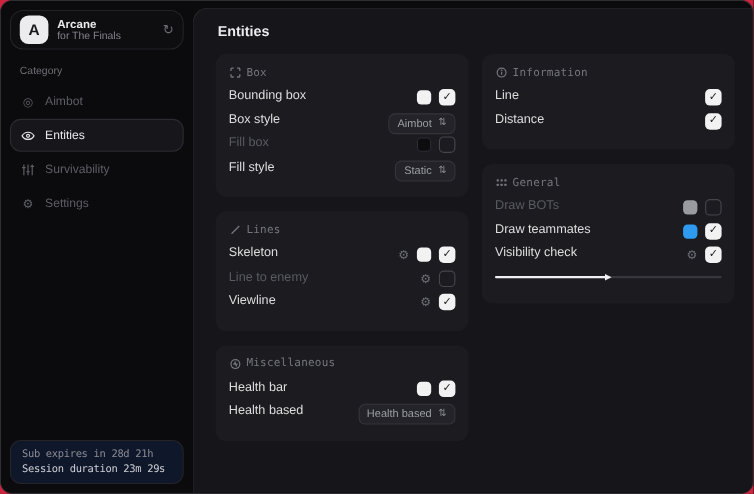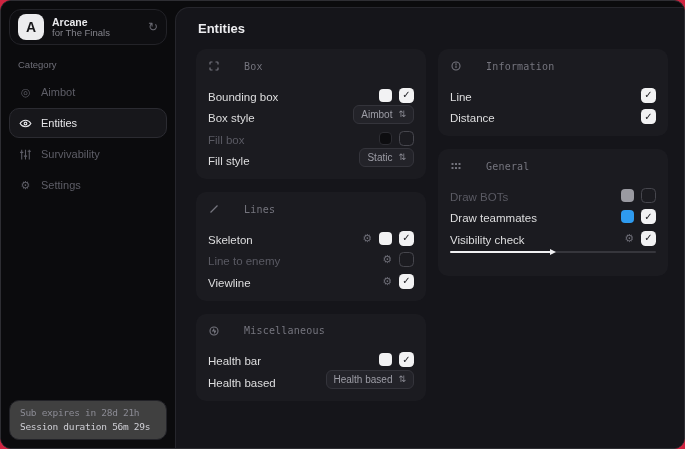--- a/index.html
+++ b/index.html
@@ -56,21 +56,21 @@
     cursor:pointer;
   }
   .nav-item .nico{width:13px;height:13px;display:inline-flex;align-items:center;justify-content:center;font-size:11px;}
   .nav-item.selected{
     background:#17171b;border:1px solid #2b2b31;color:#e7e7ea;
   }
   .sub-card{
     margin-top:auto;
     border:1px solid #232328;border-radius:10px;
     padding:6px 10px 7px 10px;
-    background:#404040;
+    background:#0f172a;
     font-family:"DejaVu Sans Mono", monospace;
   }
   .sub-line1{font-size:9.5px;color:#8b8b94;letter-spacing:-0.3px;}
   .sub-line2{font-size:9.5px;color:#cfcfd5;letter-spacing:-0.3px;margin-top:3px;}
   
   .main{
     flex:1;margin-top:6px;
     background:#15151a;
     border-left:1px solid #26262c;
     border-top:1px solid #26262c;
@@ -80,28 +80,28 @@
     overflow:hidden;
   }
   .main-title{font-size:13px;font-weight:bold;color:#ececef;margin:0 0 13px 2px;}
   .cols{display:flex;gap:12px;align-items:flex-start;}
   .col{flex:1;display:flex;flex-direction:column;gap:13px;min-width:0;}
   .card{
     background:#1b1b20;border-radius:10px;
     padding:11px 12px 12px 12px;
   }
   .sec-head{
-    display:flex;align-items:center;gap:24px;
+    display:flex;align-items:center;gap:4px;
     font-family:"DejaVu Sans Mono", monospace;
     font-size:10px;color:#75757e;letter-spacing:0.2px;
     margin-bottom:9px;
   }
   .sec-head svg{display:block;}
   .row{
-    display:flex;align-items:flex-end;
+    display:flex;align-items:flex-start;
     height:21.5px;
     font-size:11.5px;color:#dededf;
   }
   .row.dim{color:#5a5a63;}
   .ctrls{margin-left:auto;display:flex;align-items:center;gap:7px;}
   .swatch{
     width:13px;height:13px;border-radius:4px;cursor:pointer;
   }
   .swatch.black{border:1px solid #2c2c32;box-sizing:border-box;}
   .cb{
@@ -193,21 +193,21 @@
         <span>Survivability</span>
       </div>
       <div class="nav-item">
         <span class="nico">⚙</span>
         <span>Settings</span>
       </div>
     </div>
 
     <div class="sub-card">
       <div class="sub-line1">Sub expires in 28d 21h</div>
-      <div class="sub-line2">Session duration 56m 29s</div>
+      <div class="sub-line2">Session duration 23m 29s</div>
     </div>
   </div>
 
   <div class="main">
     <div class="main-title">Entities</div>
 
     <div class="cols">
 
       <div class="col">
 

